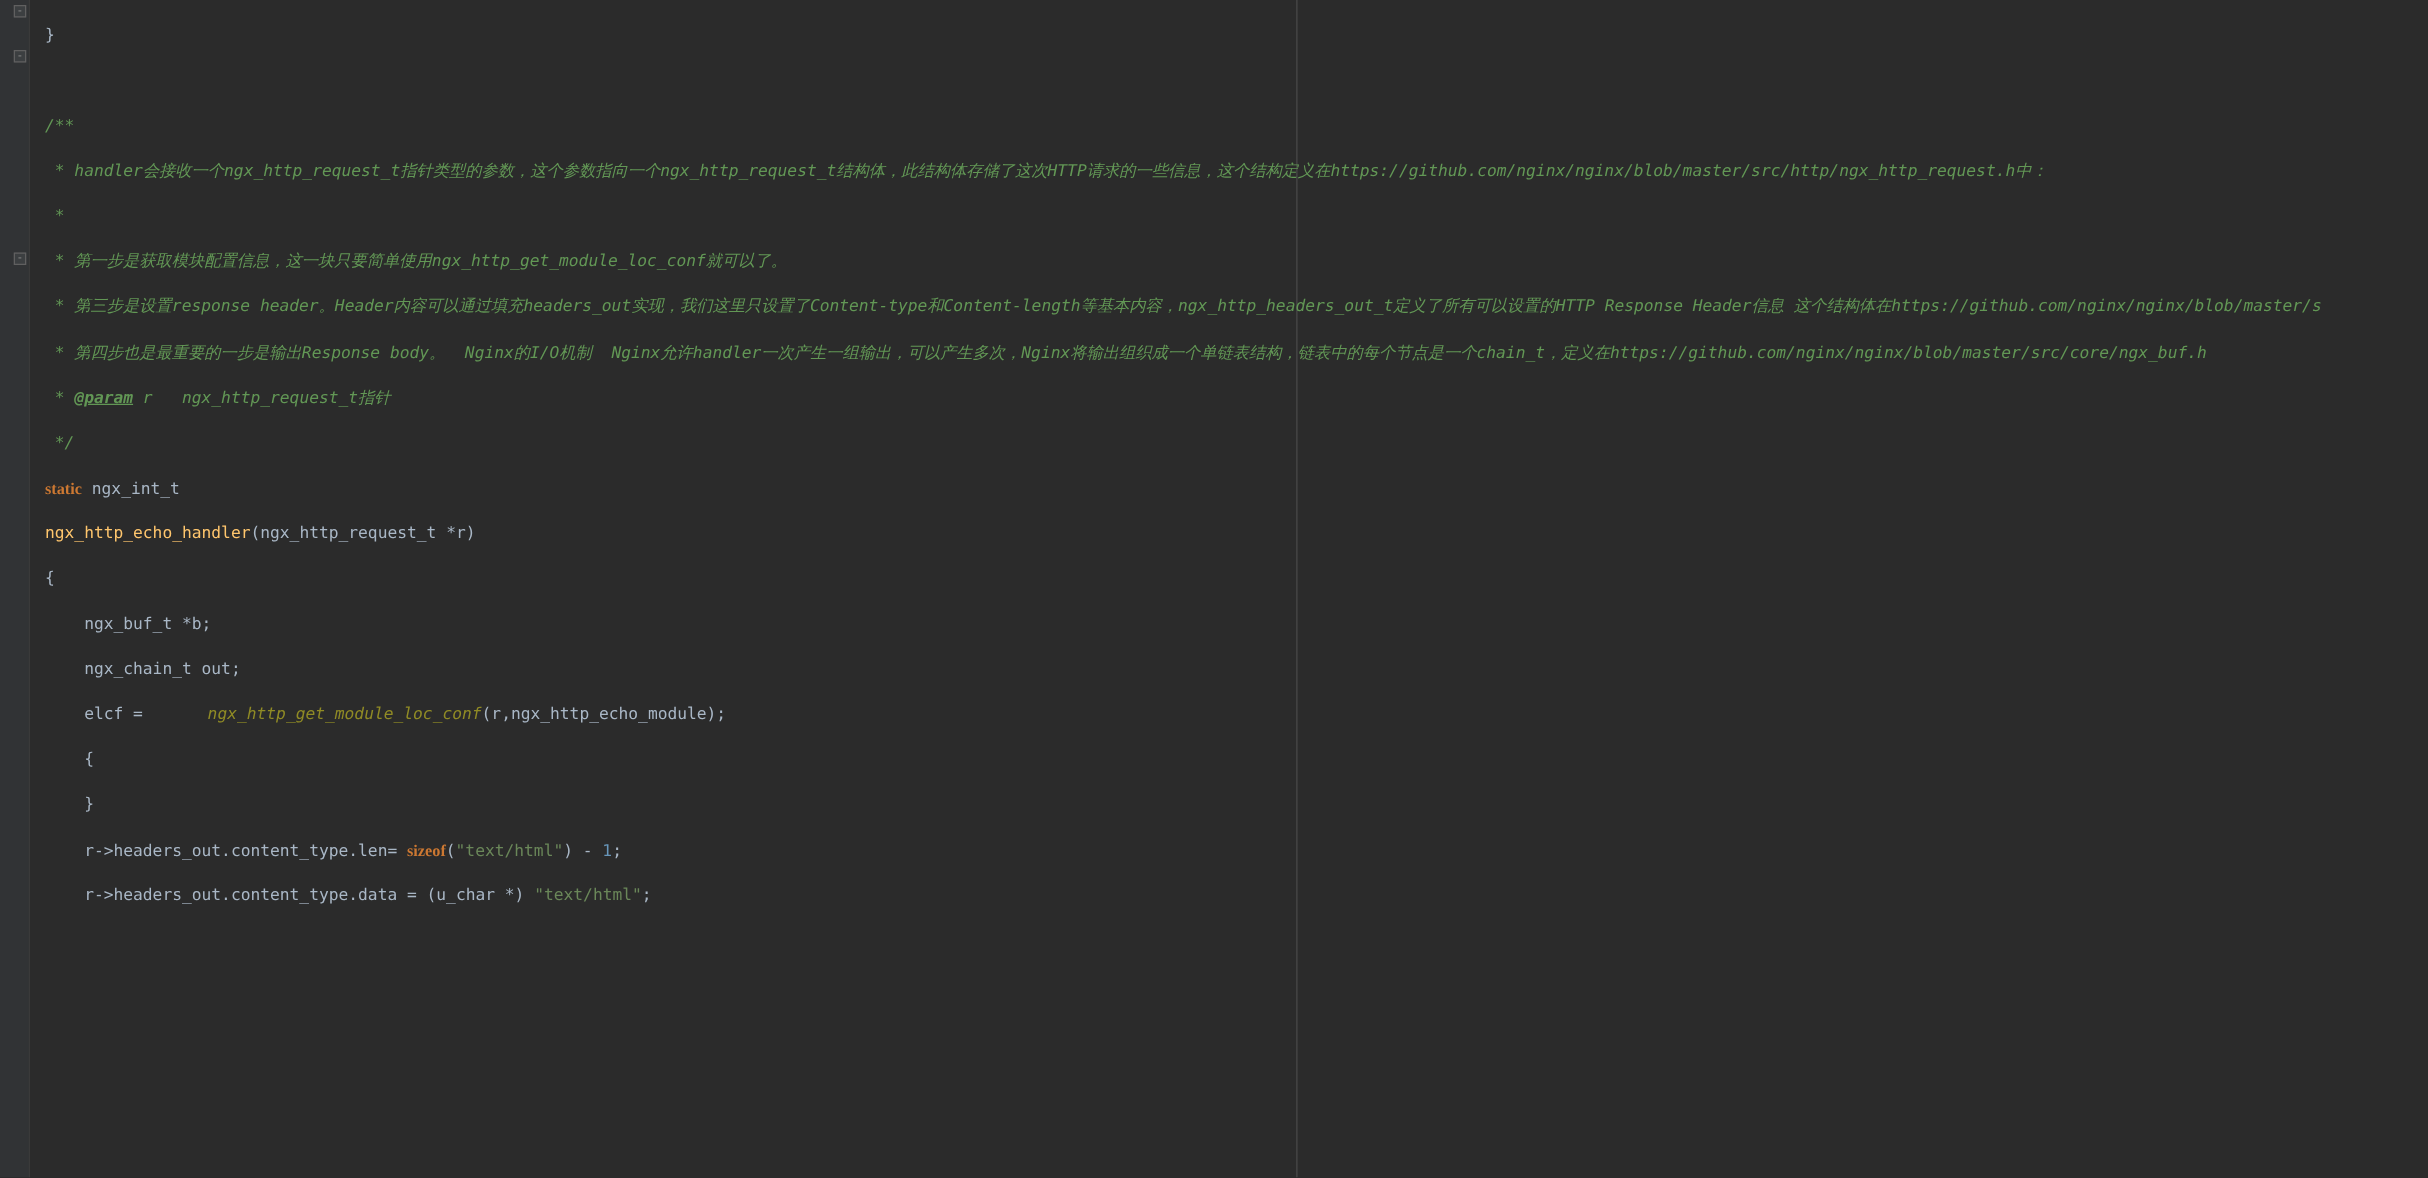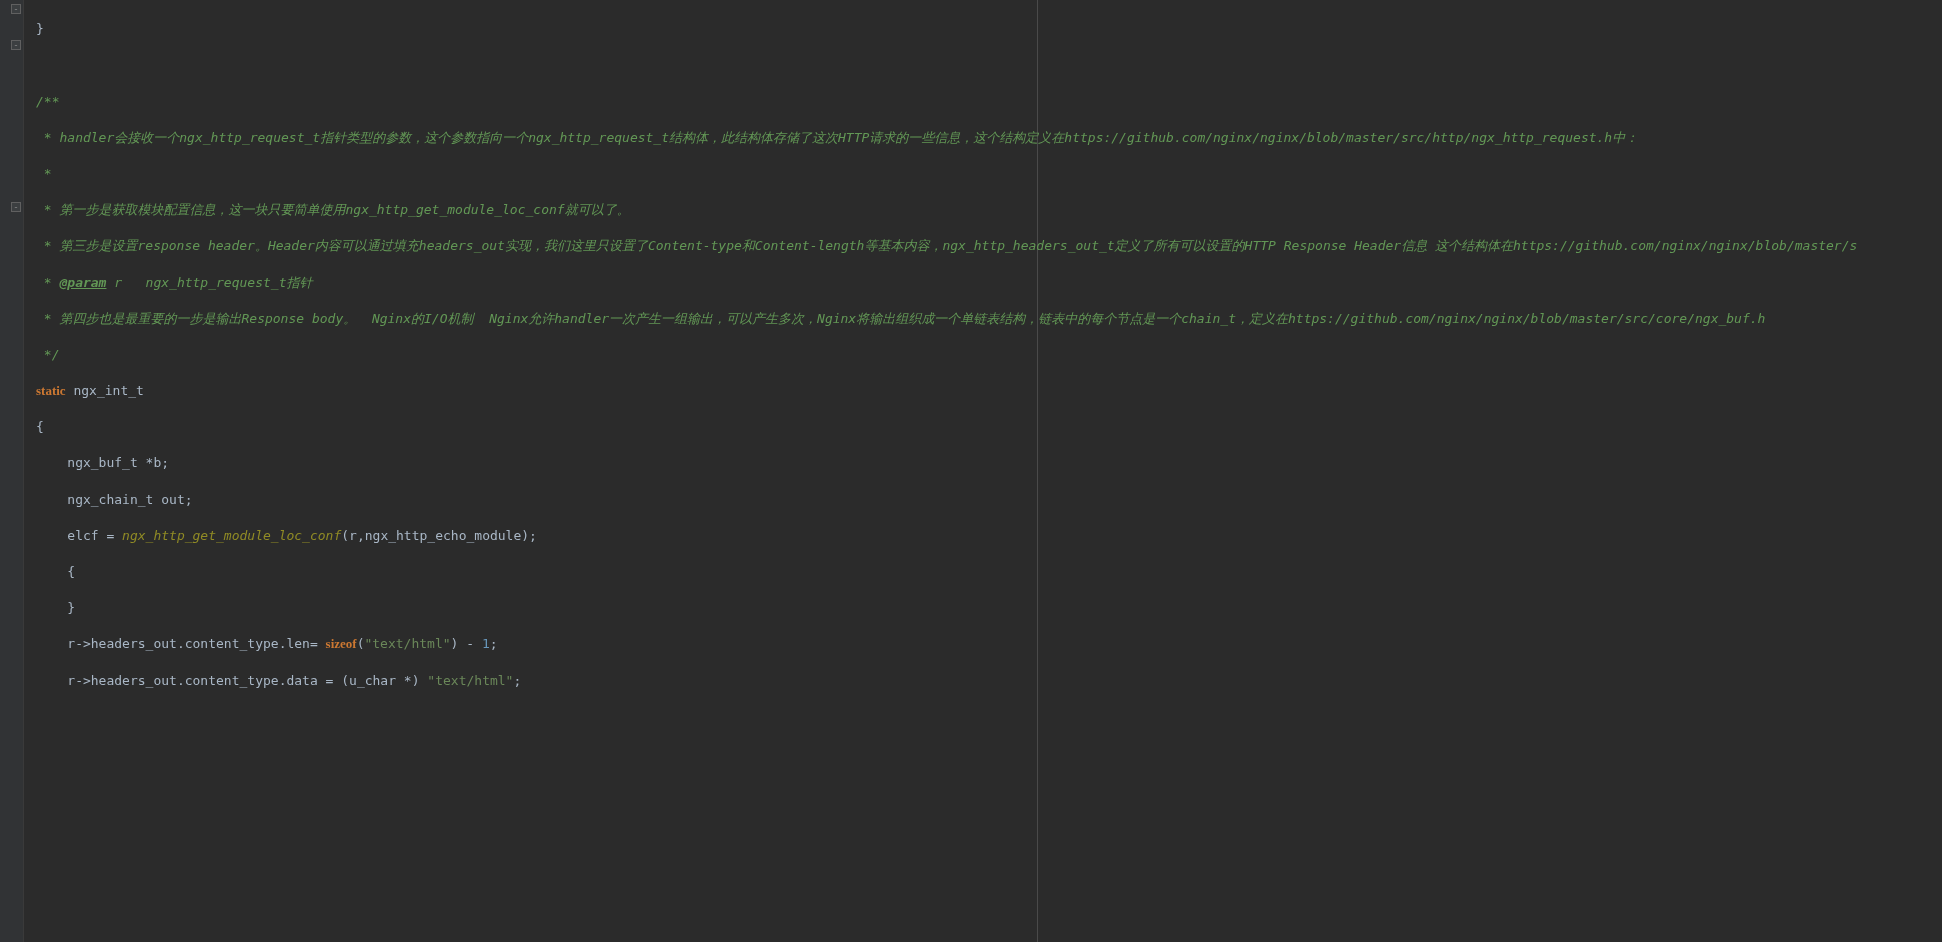--- a/index.html
+++ b/index.html
@@ -46,21 +46,21 @@
     padding-top: 2px;
   }
   .line { height: 18px; }
   .kw { color: #cc7832; font-weight: bold; font-family: Liberation Serif, serif; }
   .str { color: #6a8759; }
   .num { color: #6897bb; }
   .doc { color: #629755; font-style: italic; }
   .doc-kw { color: #629755; font-weight: bold; font-style: italic; text-decoration: underline;}
   .ident { color: #a9b7c6; }
   .func { color: #ffc66d; }
-  .macro { color: #908b25; font-style: italic; }
+  .macro { color: #908b25; font-style: italic; margin-left: 44px; }
   .ruler {
     position: absolute;
     top: 0;
     bottom: 0;
     left: 1037px;
     width: 1px;
     background: #4a4a4a;
   }
 </style>
 </head>
@@ -75,24 +75,25 @@
 <div class="ruler"></div>
 
 <div class="code-area">
 <div class="line"><span class="ident">}</span></div>
 <div class="line"><span></span></div>
 <div class="line"><span class="doc">/**</span></div>
 <div class="line"><span class="doc"> * handler会接收一个ngx_http_request_t指针类型的参数，这个参数指向一个ngx_http_request_t结构体，此结构体存储了这次HTTP请求的一些信息，这个结构定义在https://github.com/nginx/nginx/blob/master/src/http/ngx_http_request.h中：</span></div>
 <div class="line"><span class="doc"> *</span></div>
 <div class="line"><span class="doc"> * 第一步是获取模块配置信息，这一块只要简单使用ngx_http_get_module_loc_conf就可以了。</span></div>
 <div class="line"><span class="doc"> * 第三步是设置response header。Header内容可以通过填充headers_out实现，我们这里只设置了Content-type和Content-length等基本内容，ngx_http_headers_out_t定义了所有可以设置的HTTP Response Header信息 这个结构体在https://github.com/nginx/nginx/blob/master/s</span></div>
+<div class="line"><span class="doc"> * 第四步也是最重要的一步是输出Response body。  Nginx的I/O机制  Nginx允许handler一次产生一组输出，可以产生多次，Nginx将输出组织成一个单链表结构，链表中的每个节点是一个chain_t，定义在https://github.com/nginx/nginx/blob/master/src/core/ngx_buf.h</span></div>
 <div class="line"><span class="doc"> * </span><span class="doc-kw">@param</span><span class="doc"> r   ngx_http_request_t指针</span></div>
-<div class="line"><span class="doc"> * 第四步也是最重要的一步是输出Response body。  Nginx的I/O机制  Nginx允许handler一次产生一组输出，可以产生多次，Nginx将输出组织成一个单链表结构，链表中的每个节点是一个chain_t，定义在https://github.com/nginx/nginx/blob/master/src/core/ngx_buf.h</span></div>
 <div class="line"><span class="doc"> */</span></div>
 <div class="line"><span class="kw">static</span><span class="ident"> ngx_int_t</span></div>
+<div class="line"><span class="func">ngx_http_echo_handler</span><span class="ident">(ngx_http_request_t *r)</span></div>
 <div class="line"><span class="ident">{</span></div>
 <div class="line"><span class="ident">    ngx_buf_t *b;</span></div>
 <div class="line"><span class="ident">    ngx_chain_t out;</span></div>
 <div class="line"><span class="ident">    elcf = </span><span class="macro">ngx_http_get_module_loc_conf</span><span class="ident">(r,ngx_http_echo_module);</span></div>
 <div class="line"><span class="ident">    {</span></div>
 <div class="line"><span class="ident">    }</span></div>
 <div class="line"><span class="ident">    r-&gt;headers_out.content_type.len= </span><span class="kw">sizeof</span><span class="ident">(</span><span class="str">"text/html"</span><span class="ident">) - </span><span class="num">1</span><span class="ident">;</span></div>
 <div class="line"><span class="ident">    r-&gt;headers_out.content_type.data = (u_char *) </span><span class="str">"text/html"</span><span class="ident">;</span></div>
 
 

